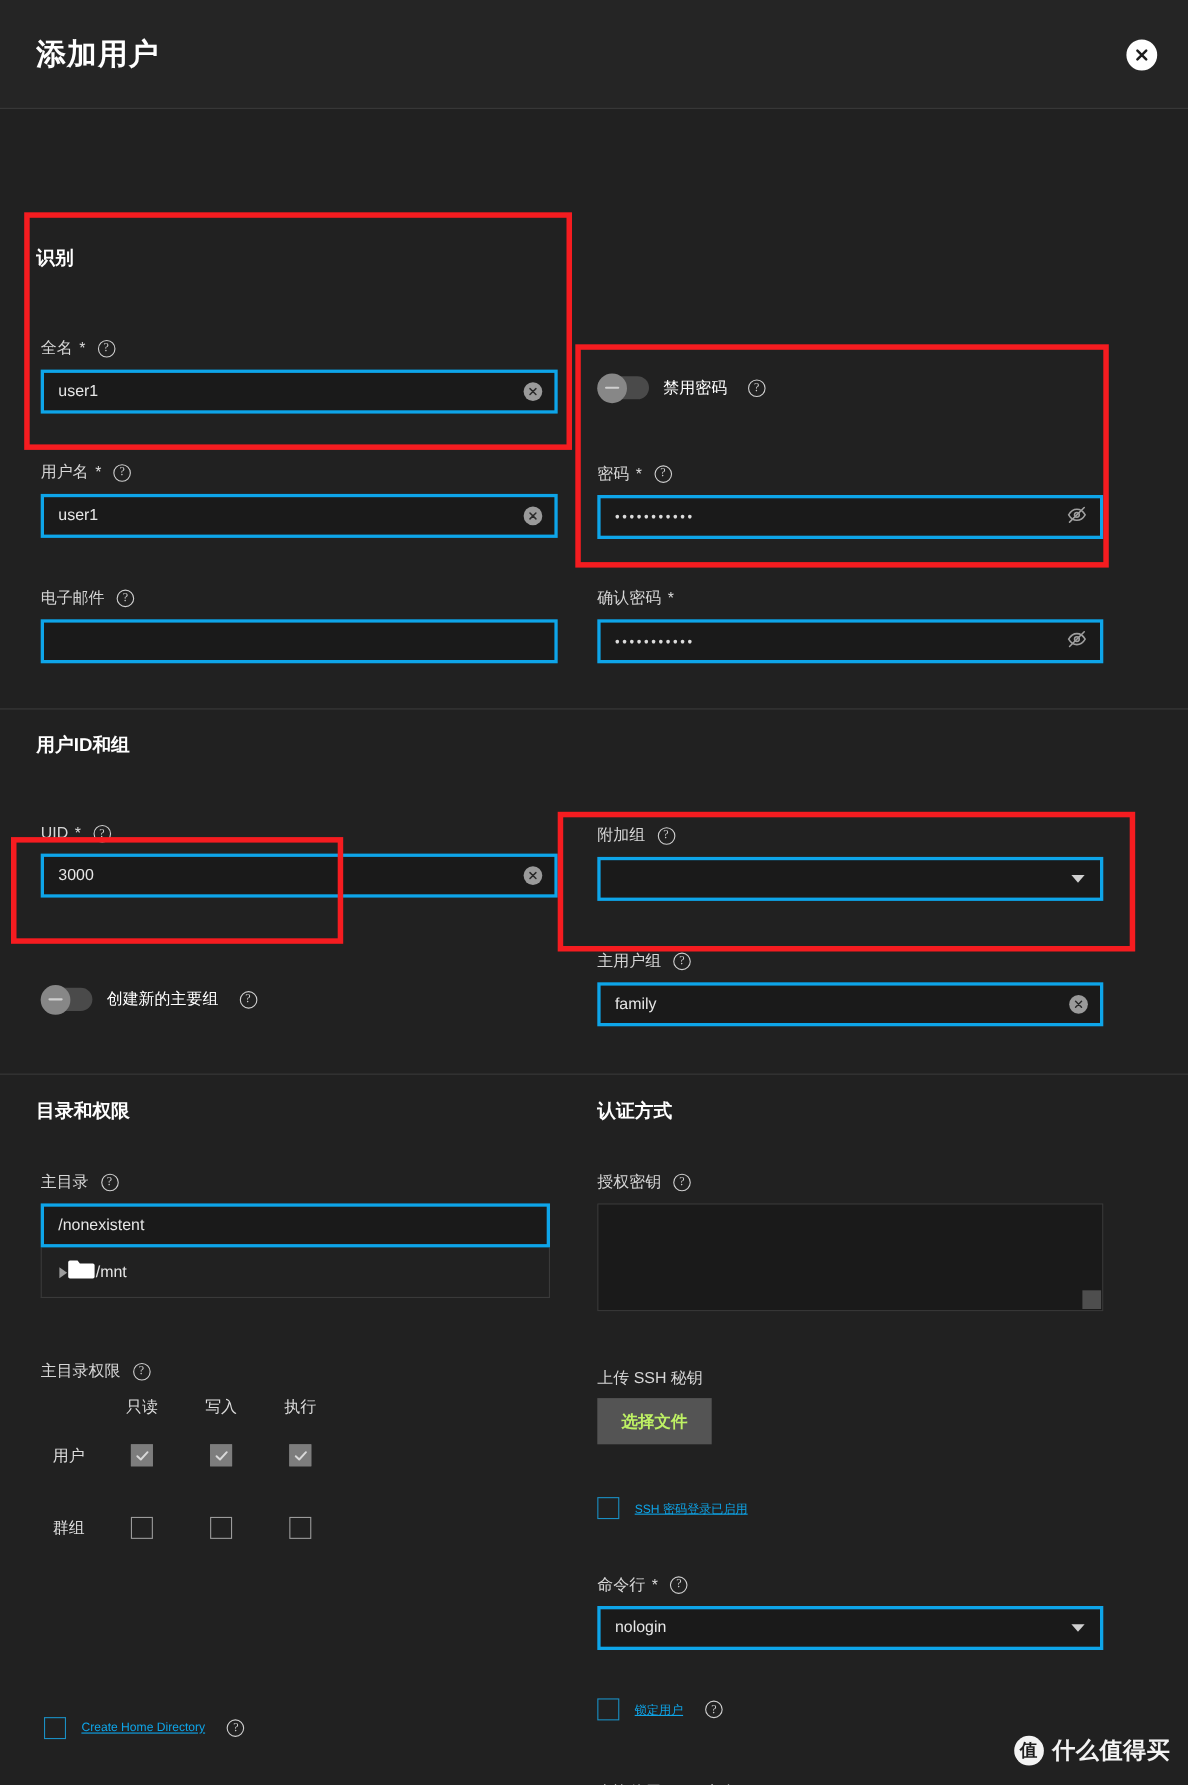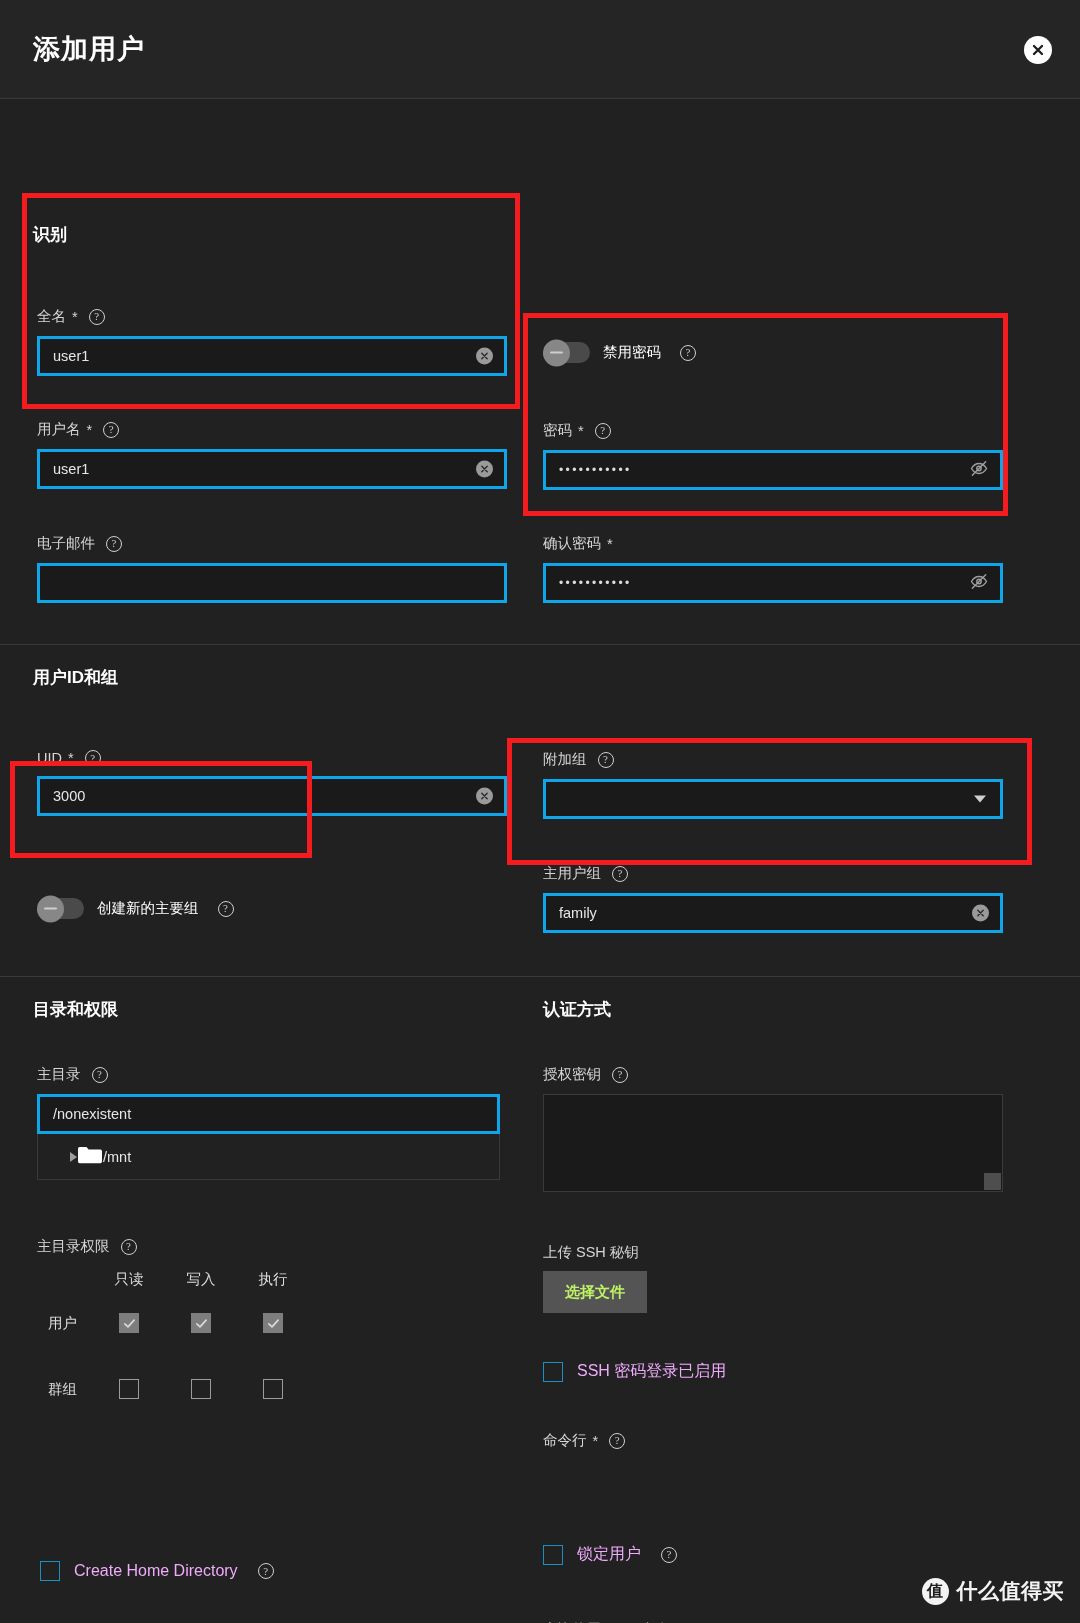--- a/index.html
+++ b/index.html
@@ -150,21 +150,21 @@
   .toggle-label { font-size: 14.5px; color: #ffffff; white-space: nowrap; }
 
   
   .tree {
     background: #212121;
     border: 1px solid #3a3a3a;
     border-top: none;
     height: 46px;
     display: flex;
     align-items: center;
-    padding-left: 32px;
+    padding-left: 16px;
     gap: 0;
     cursor: pointer;
   }
   .tree-arrow {
     width: 0; height: 0;
     border-top: 5px solid transparent;
     border-bottom: 5px solid transparent;
     border-left: 7px solid #9d9d9d;
   }
   .tree-name { font-size: 14.5px; color: #e6e6e6; }
@@ -220,21 +220,21 @@
     padding: 0 22px;
     background: #545454;
     color: #bef264;
     font-size: 15px;
     font-weight: bold;
     cursor: pointer;
     border: none;
     font-family: inherit;
   }
   .cb-row { display: flex; align-items: center; gap: 14px; }
-  .cb-text { font-size: 16px; color: #f0abfc; display: flex; align-items: center; }
+  .cb-text { font-size: 11px; color: #0ea5e9; display: flex; align-items: center; text-decoration: underline; }
 
   
   .redbox {
     position: absolute;
     border: 5px solid #f51c20;
     pointer-events: none;
     z-index: 40;
   }
 
   
@@ -536,20 +536,24 @@
         <span class="cb-text">SSH 密码登录已启用</span>
       </div>
     </div>
 
     <div class="col-right" style="top:1332px;width:460px">
       <div class="field-label">
         <span>命令行</span>
           <span class="req">*</span>
         <span class="help">?</span>
       </div>
+      <div class="input" style="margin-top:10px">
+        <span>nologin</span>
+        <span class="caret"></span>
+      </div>
     </div>
 
     <div class="col-right" style="top:1445px">
       <div class="cb-row">
         <span class="cb blue"></span>
         <span class="cb-text">锁定用户</span>
         <span class="help">?</span>
       </div>
     </div>
 

